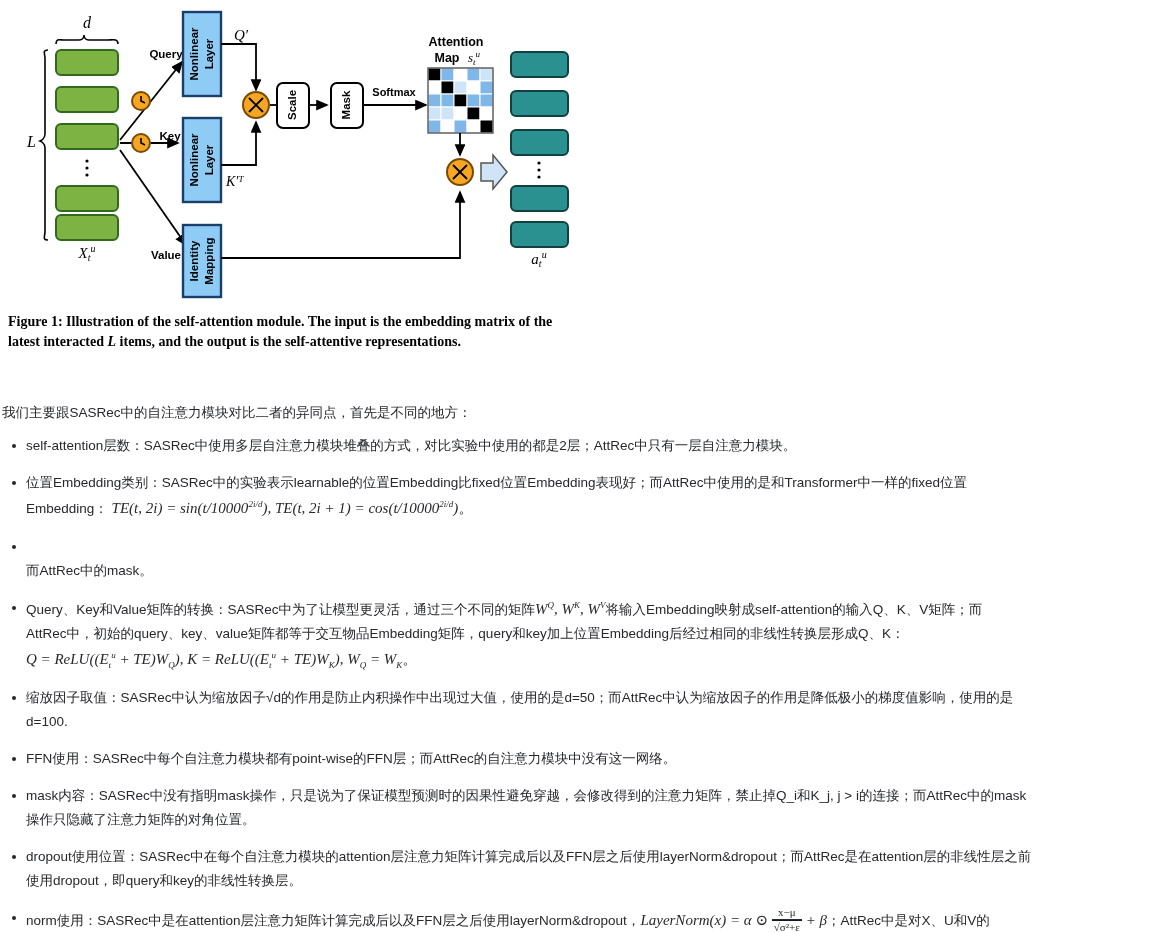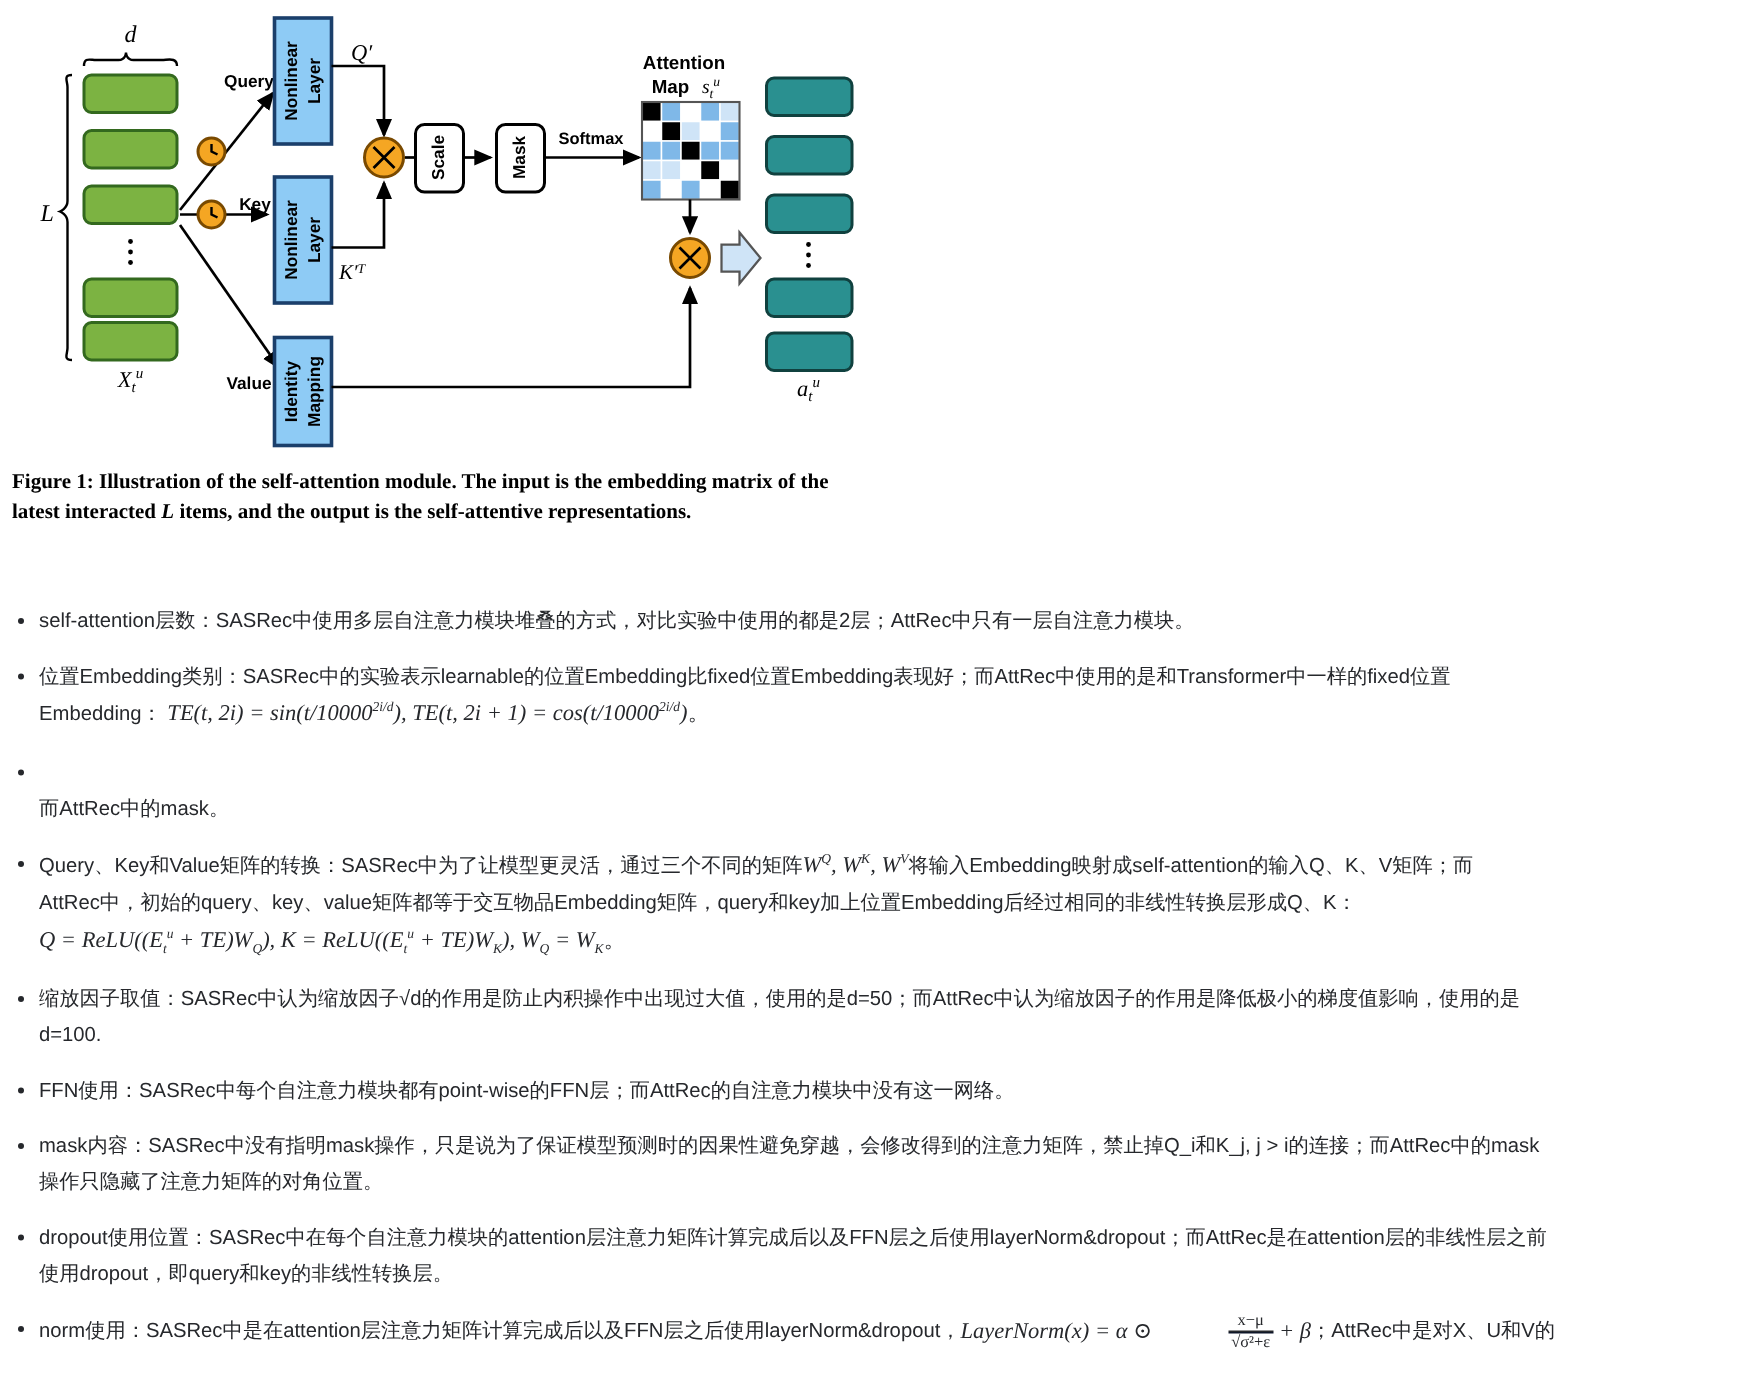--- a/index.html
+++ b/index.html
@@ -34,21 +34,21 @@
     font-size:13.5px;line-height:1.78;
   }
   ul.bullets>li::before{
     content:"";position:absolute;left:12px;top:10px;
     width:4px;height:4px;border-radius:50%;background:#26282c;
   }
   .mth{font-family:"Liberation Serif","DejaVu Serif",serif;font-style:italic;font-size:15px;}
   .mth .up{font-style:normal;}
   sub.m,sup.m{font-family:"Liberation Serif",serif;font-style:italic;font-size:9px;}
   .frac{display:inline-block;vertical-align:-0.55em;text-align:center;font-size:11px;line-height:1.15;}
-  .frac>span{display:block;padding:0 2px;margin-left:47px;}
+  .frac>span{display:block;padding:0 2px;}
   .frac .num{border-bottom:1px solid #26282c;}
   .sqrt{border-top:1px solid #0f172a;padding:0 1px 0 1px;}
   .nb{white-space:nowrap;}
 </style>
 </head>
 <body>
 
 <div class="page">
 
   <div class="figure">
@@ -198,20 +198,21 @@
       </g>
       <text x="539" y="264" font-family="Liberation Serif, serif" font-style="italic" font-size="15" text-anchor="middle">a<tspan font-size="10" dy="3">t</tspan><tspan font-size="10" dy="-9">u</tspan></text>
     </svg>
   </div>
 
   <div class="caption">
     <span>Figure 1:</span><span> Illustration of the self-attention module. The input is the embedding matrix of the latest interacted </span><span class="it">L</span><span> items, and the output is the self-attentive representations.</span>
   </div>
 
   <div class="body">
+    <p class="intro">我们主要跟SASRec中的自注意力模块对比二者的异同点，首先是不同的地方：</p>
 
     <ul class="bullets">
 
       <li>
         <span>self-attention层数：SASRec中使用多层自注意力模块堆叠的方式，对比实验中使用的都是2层；AttRec中只有一层自注意力模块。</span>
       </li>
 
       <li>
         <span>位置Embedding类别：SASRec中的实验表示learnable的位置Embedding比fixed位置Embedding表现好；而AttRec中使用的是和Transformer中一样的fixed位置</span><br>
         <span>Embedding：</span>

